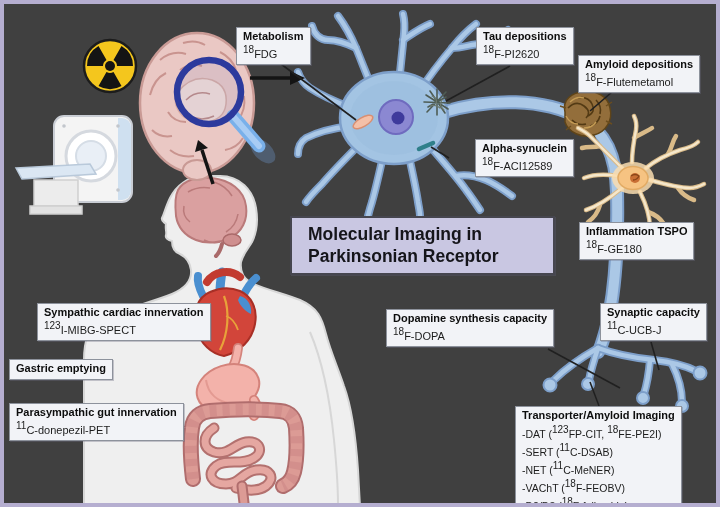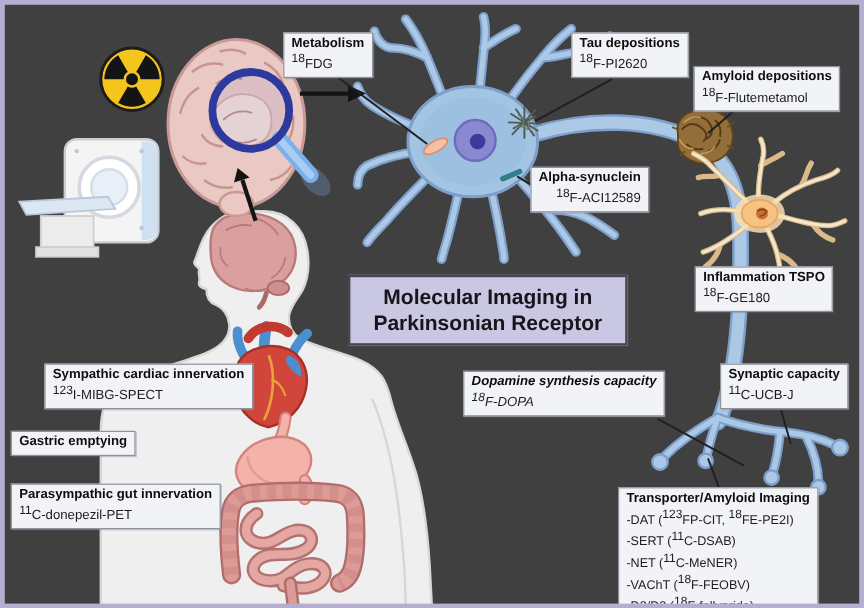--- a/index.html
+++ b/index.html
@@ -6,22 +6,22 @@
   body{font-family:"Liberation Sans","DejaVu Sans",sans-serif;background:#fff;}
   #stage{position:relative;width:720px;height:507px;background:#404040;overflow:hidden;}
   #frame{position:absolute;inset:0;border:4px solid #b5aed0;pointer-events:none;z-index:30;}
   svg.art{position:absolute;left:0;top:0;z-index:1;}
   .lbox{position:absolute;background:#f2f3f7;border:1px solid #8d929c;padding:2px 6px 3px 6px;
         box-shadow:1px 1px 0 rgba(110,110,130,.35);white-space:nowrap;z-index:10;}
   .lbox .t{font-weight:bold;font-size:11px;color:#0d0d0d;line-height:1.25;}
   .lbox .r{font-size:11px;color:#1c1c1c;line-height:1.2;}
   .lbox .r sup,.lbox .li sup{font-size:10px;}
   .lbox .li{font-size:10.5px;color:#1c1c1c;line-height:1.3;}
-  #title-box{position:absolute;left:290px;top:229px;width:229px;background:#c9c7e2;
-             border:2px solid #46464f;z-index:10;text-align:center;padding:5px 0;
+  #title-box{position:absolute;left:290px;top:216px;width:229px;background:#c9c7e2;
+             border:2px solid #46464f;z-index:10;padding:5px 16px;
              box-shadow:1px 1px 0 rgba(90,90,110,.4);}
   #title-box .tl{font-weight:bold;font-size:17.5px;color:#15151a;line-height:1.28;}
 </style>
 </head>
 <body>
 
 <div id="stage">
   <div id="frame"></div>
 
   <svg class="art" width="720" height="507" viewBox="0 0 720 507">
@@ -277,21 +277,21 @@
   <div class="lbox" style="left:476px;top:27px;">
     <div class="t">Tau depositions</div>
     <div class="r"><sup>18</sup>F-PI2620</div>
   </div>
 
   <div class="lbox" style="left:578px;top:55px;">
     <div class="t">Amyloid depositions</div>
     <div class="r"><sup>18</sup>F-Flutemetamol</div>
   </div>
 
-  <div class="lbox" style="left:442px;top:139px;text-align:right;">
+  <div class="lbox" style="left:475px;top:139px;">
     <div class="t">Alpha-synuclein</div>
     <div class="r"><sup>18</sup>F-ACI12589</div>
   </div>
 
   <div class="lbox" style="left:579px;top:222px;">
     <div class="t">Inflammation TSPO</div>
     <div class="r"><sup>18</sup>F-GE180</div>
   </div>
 
   <div id="title-box">
@@ -306,21 +306,21 @@
 
   <div class="lbox" style="left:9px;top:359px;">
     <div class="t">Gastric emptying</div>
   </div>
 
   <div class="lbox" style="left:9px;top:403px;">
     <div class="t">Parasympathic gut innervation</div>
     <div class="r"><sup>11</sup>C-donepezil-PET</div>
   </div>
 
-  <div class="lbox" style="left:386px;top:309px;font-style:italic;">
+  <div class="lbox" style="left:386px;top:309px;">
     <div class="t">Dopamine synthesis capacity</div>
     <div class="r"><sup>18</sup>F-DOPA</div>
   </div>
 
   <div class="lbox" style="left:600px;top:303px;">
     <div class="t">Synaptic capacity</div>
     <div class="r"><sup>11</sup>C-UCB-J</div>
   </div>
 
   <div class="lbox" style="left:515px;top:406px;">

